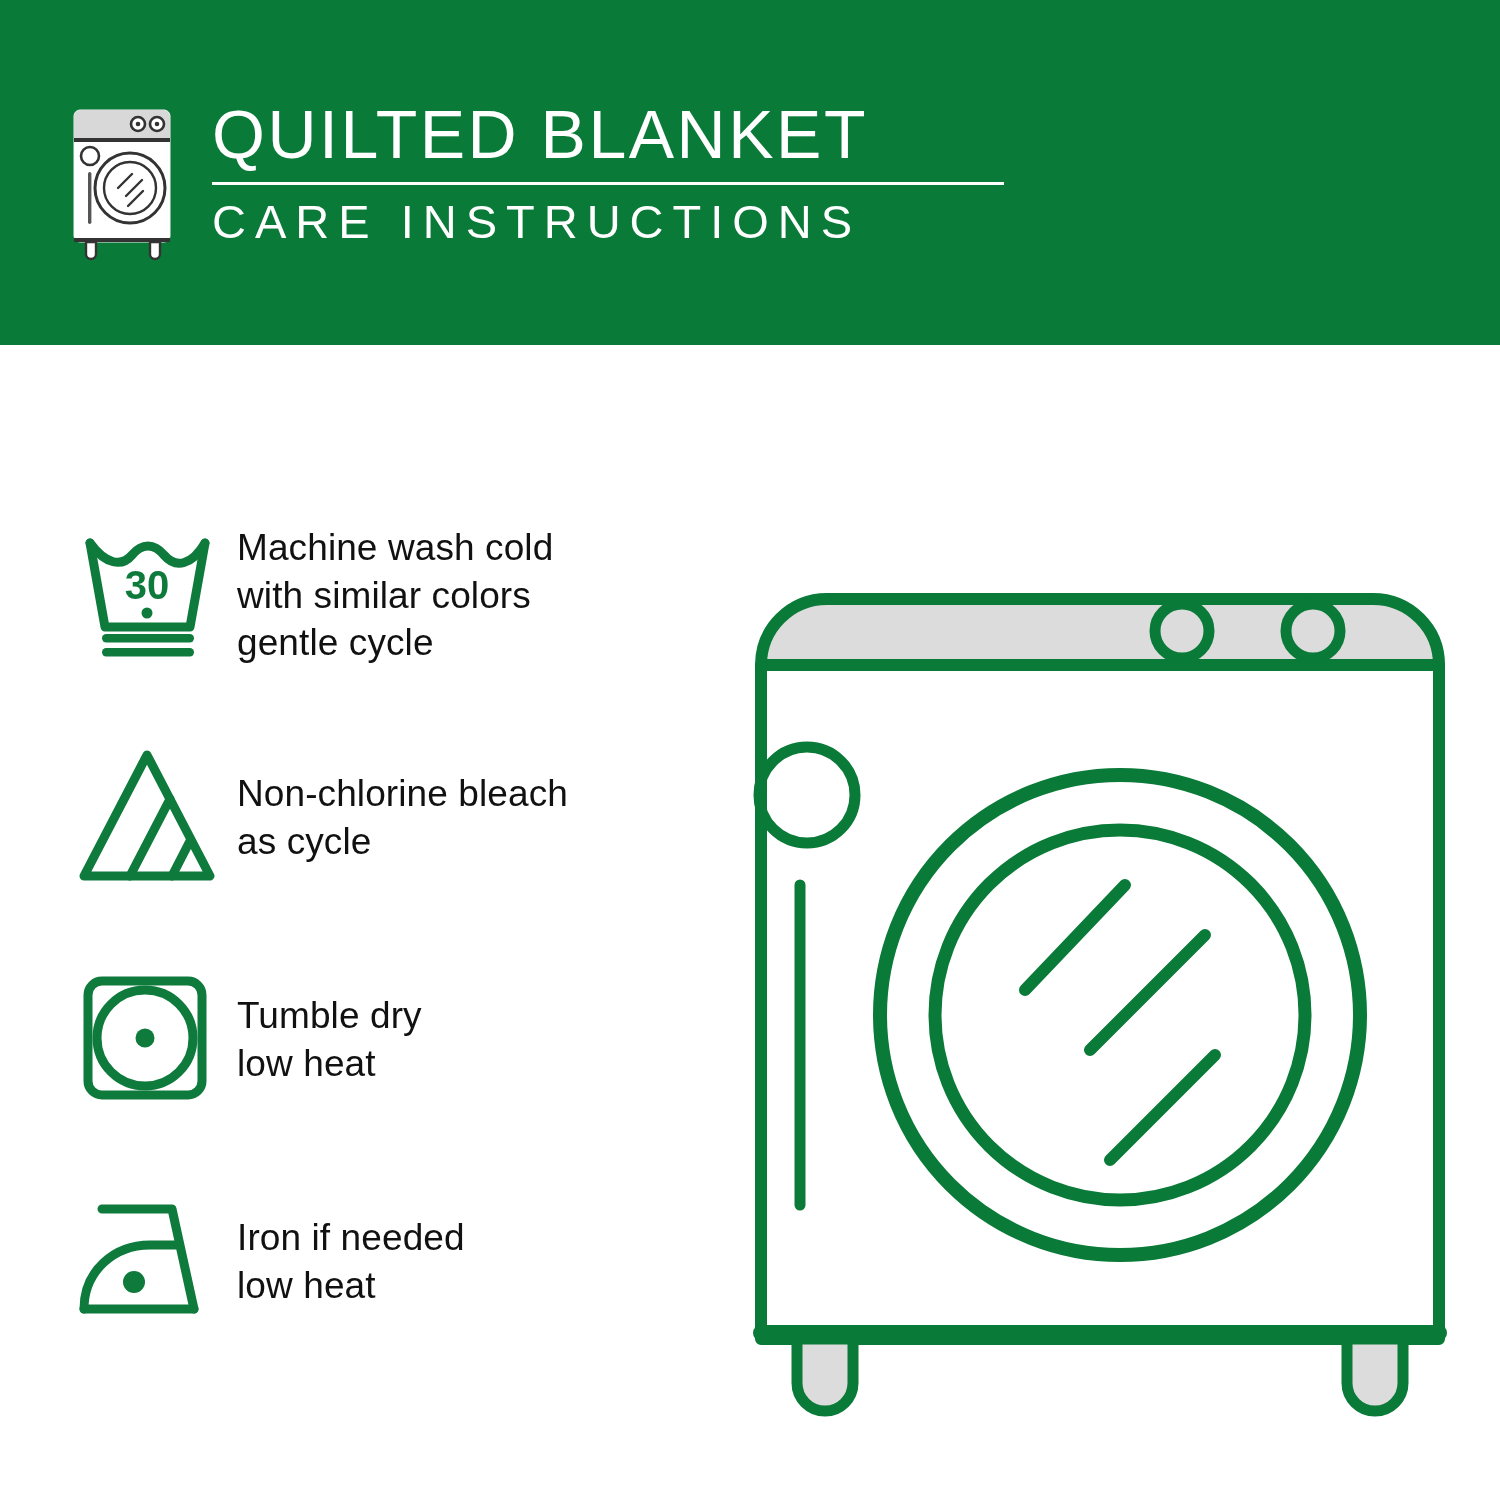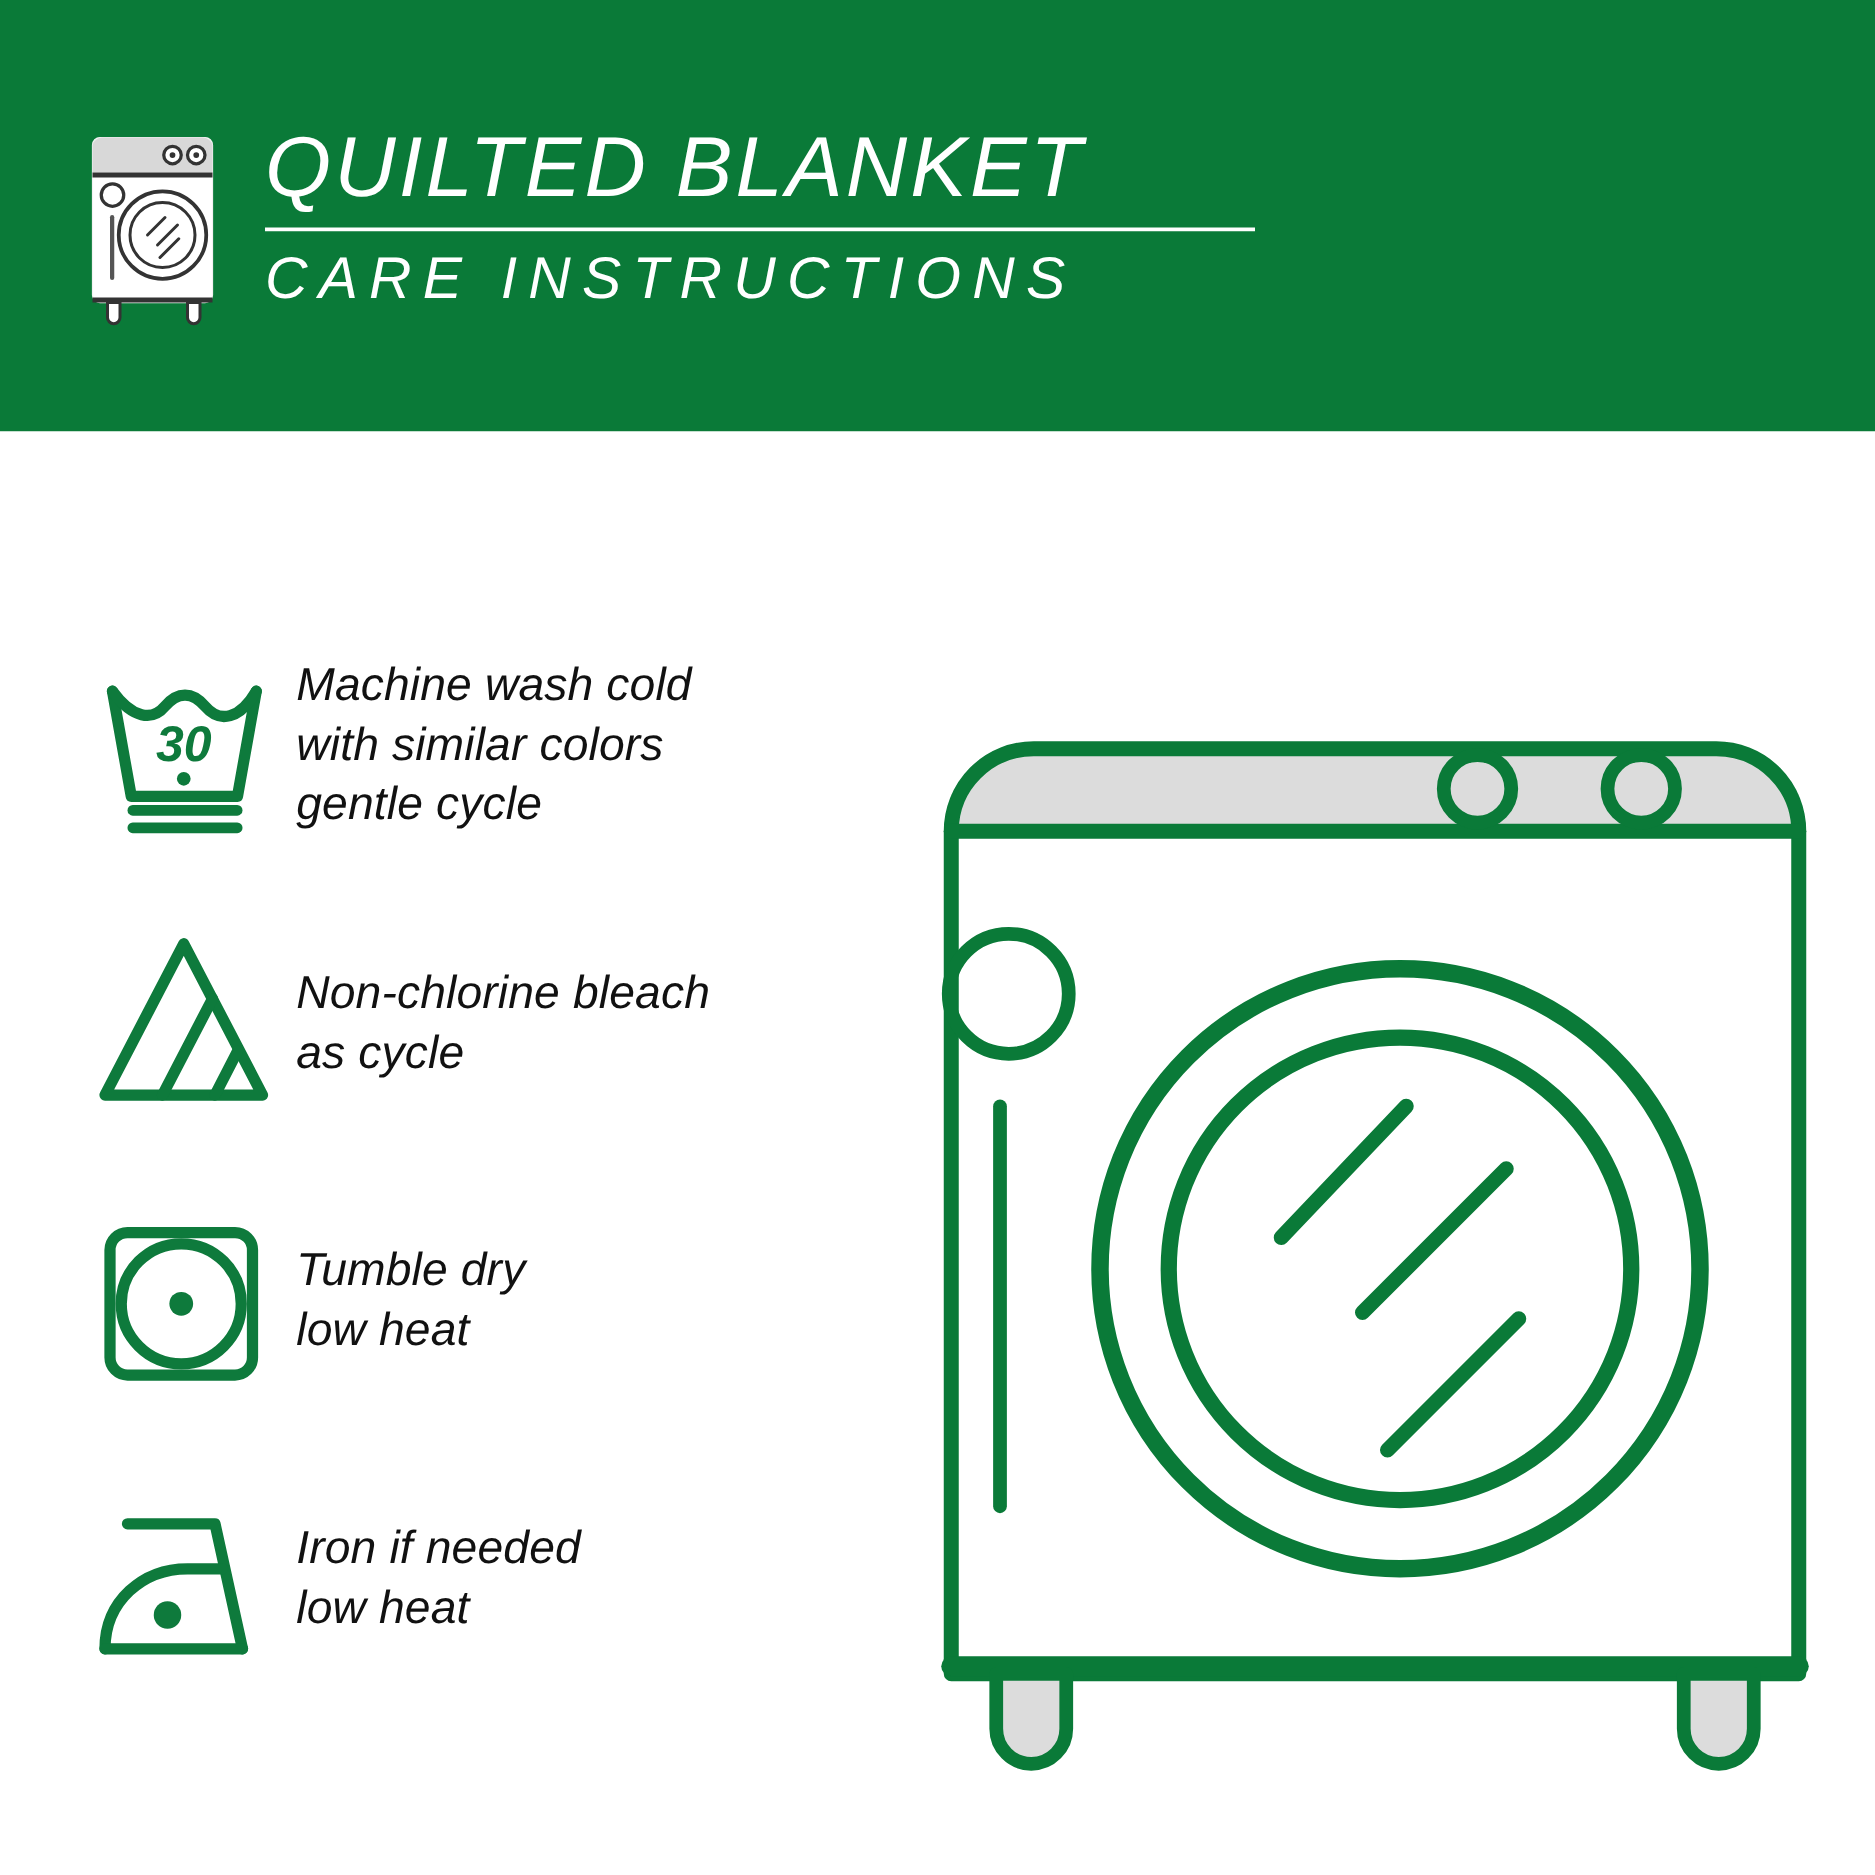--- a/index.html
+++ b/index.html
@@ -9,22 +9,21 @@
     height: 1500px;
     background: #ffffff;
     font-family: "Liberation Sans", sans-serif;
     overflow: hidden;
   }
 
   .poster {
     position: relative;
     width: 1500px;
     height: 1500px;
-    background: #15803d;
-    font-style: italic;
+    background: #be185d;
   }
 
   
   .header {
     position: absolute;
     left: 0; top: 0;
     width: 1500px;
     height: 345px;
     background: #0a7a38;
   }
@@ -100,21 +99,21 @@
     height: 165px;
     margin-bottom: 57px;
   }
   .care-row:last-child { margin-bottom: 0; }
 
   .care-symbol {
     width: 165px;
     height: 150px;
     flex: 0 0 auto;
     display: flex;
-    align-items: flex-end;
+    align-items: flex-start;
     justify-content: flex-start;
   }
 
   .care-text {
     font-family: "Liberation Sans", sans-serif;
     font-size: 37px;
     font-weight: 400;
     color: #111111;
     line-height: 1.28;
     letter-spacing: 0.1px;

